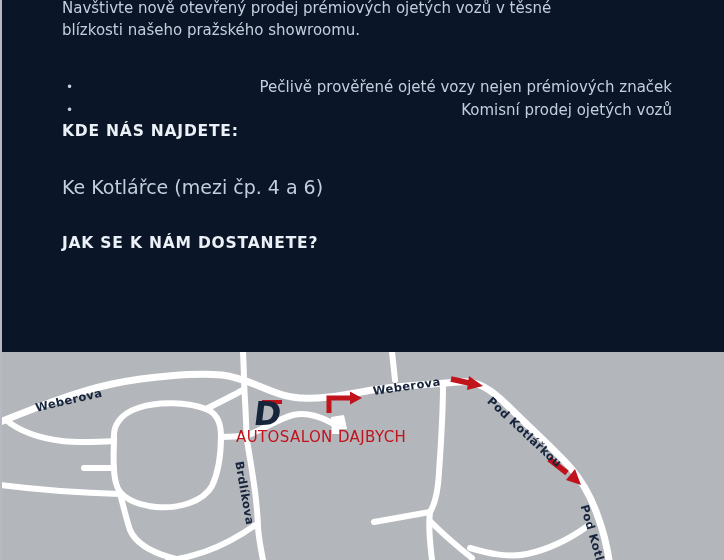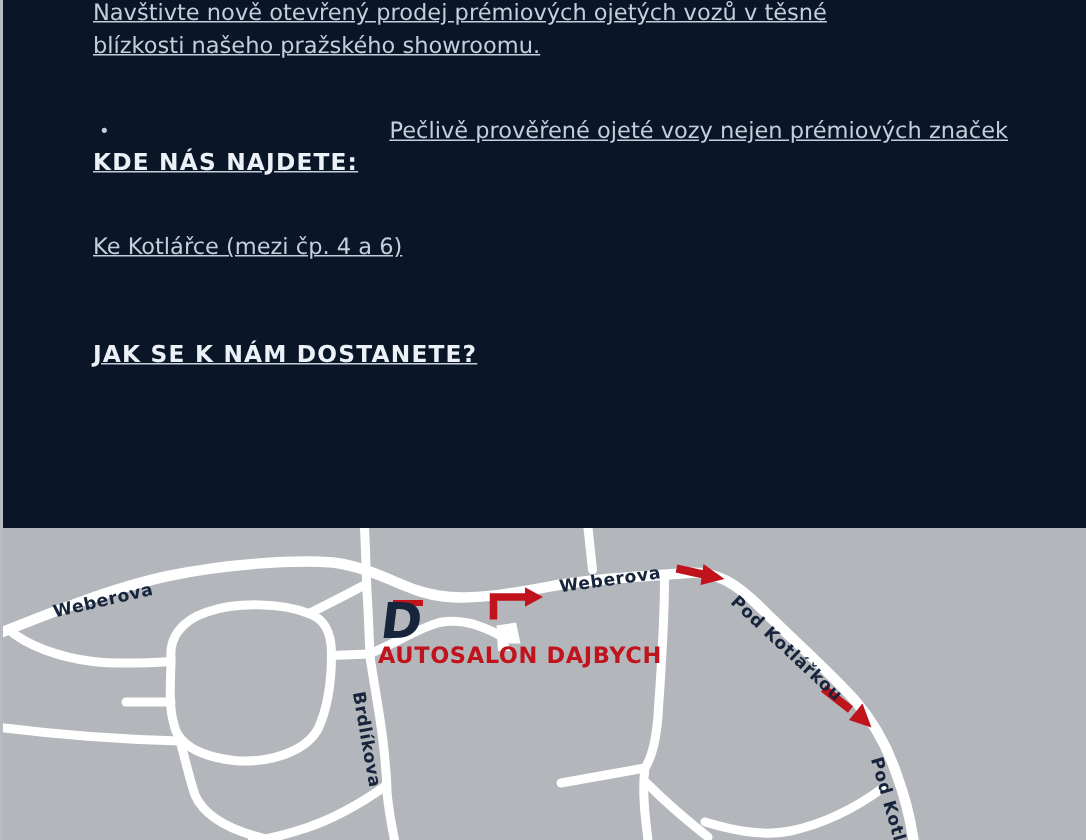--- a/index.html
+++ b/index.html
@@ -6,64 +6,65 @@
     --navy:#0a1628; --map-bg:#b3b6bb; --road:#ffffff; --red:#c0131c;
     --label:#16243c; --body-text:#c3cfdd; --heading-text:#ecf1f7;
   }
   *{box-sizing:border-box;}
   html,body{margin:0;padding:0;}
   body{width:724px;height:560px;overflow:hidden;font-family:"DejaVu Sans",sans-serif;}
   .flyer{position:relative;width:724px;height:560px;background:var(--navy);overflow:hidden;}
   .edge-strip{position:absolute;left:0;top:0;width:2px;height:560px;background:#b7bbc1;z-index:40;}
   
   .top-section{position:absolute;top:0;left:0;width:724px;height:352px;background:var(--navy);
-               color:var(--body-text);padding:0 52px 0 62px;overflow:hidden;text-decoration:underline;}
+               color:var(--body-text);padding:0 52px 0 62px;overflow:hidden;}
   .intro{margin-top:-3px;font-size:15px;line-height:22px;}
   .intro div{white-space:nowrap;}
   ul.benefits{list-style:none;margin:35px 0 0 0;padding:0;font-size:15px;line-height:23px;}
   ul.benefits li{position:relative;padding-left:25px;white-space:nowrap;text-align:right;}
   ul.benefits li::before{content:"•";position:absolute;left:4px;top:0;font-size:12px;color:var(--body-text);}
   .heading{font-size:15.5px;font-weight:bold;letter-spacing:.8px;color:var(--heading-text);white-space:nowrap;}
   .where-heading{}
-  .address{margin-top:36px;font-size:15px;line-height:22px;}
+  .address{margin-top:36px;font-size:19px;line-height:22px;}
   .address div{white-space:nowrap;}
-  .how-heading{margin-top:52px;}
+  .how-heading{margin-top:36px;}
   
   .map-section{position:absolute;top:352px;left:0;width:724px;height:208px;background:var(--map-bg);overflow:hidden;}
   .map-svg{position:absolute;top:0;left:0;}
   .road{fill:none;stroke:var(--road);stroke-width:7;stroke-linecap:round;stroke-linejoin:round;}
   .road-thin{stroke-width:6;}
   .arrow-line{fill:none;stroke:var(--red);stroke-linecap:butt;stroke-linejoin:miter;}
   .arrow-head{fill:var(--red);stroke:none;}
   .building{fill:var(--road);stroke:none;}
   .street-label{position:absolute;font-size:11.5px;font-weight:bold;letter-spacing:.4px;
                 color:var(--label);white-space:nowrap;transform-origin:0 0;z-index:5;}
   .rot-m13{transform:rotate(-13deg);}
   .rot-m8{transform:rotate(-8deg);}
   .rot-43{transform:rotate(43deg);}
   .rot-80{transform:rotate(80deg);}
   .rot-74{transform:rotate(74deg);}
   .logo{position:absolute;left:254px;top:45px;z-index:6;}
   .logo-bar{position:absolute;left:8px;top:3px;width:20px;height:3.5px;background:var(--red);}
   .logo-d{font-size:33px;line-height:1;font-weight:bold;color:var(--label);transform:skewX(-7deg);}
-  .dealer-name{position:absolute;left:252px;top:76px;font-size:15px;font-weight:bold;
+  .dealer-name{position:absolute;left:236px;top:76px;font-size:15px;font-weight:normal;
                letter-spacing:.4px;color:var(--red);white-space:nowrap;z-index:6;}
 </style>
 </head>
 <body>
 
 <div class="flyer">
 
   <div class="top-section">
     <div class="intro">
       <div>Navštivte nově otevřený prodej prémiových ojetých vozů v těsné</div>
       <div>blízkosti našeho pražského showroomu.</div>
     </div>
     <ul class="benefits">
       <li>Pečlivě prověřené ojeté vozy nejen prémiových značek</li>
+      <li>Komisní prodej ojetých vozů</li>
     </ul>
     <div class="heading where-heading">KDE NÁS NAJDETE:</div>
     <div class="address">
       <div>Ke Kotlářce (mezi čp. 4 a 6)</div>
     </div>
     <div class="heading how-heading">JAK SE K NÁM DOSTANETE?</div>
   </div>
 
   <div class="map-section">
     <svg class="map-svg" width="724" height="208" viewBox="0 0 724 208">

